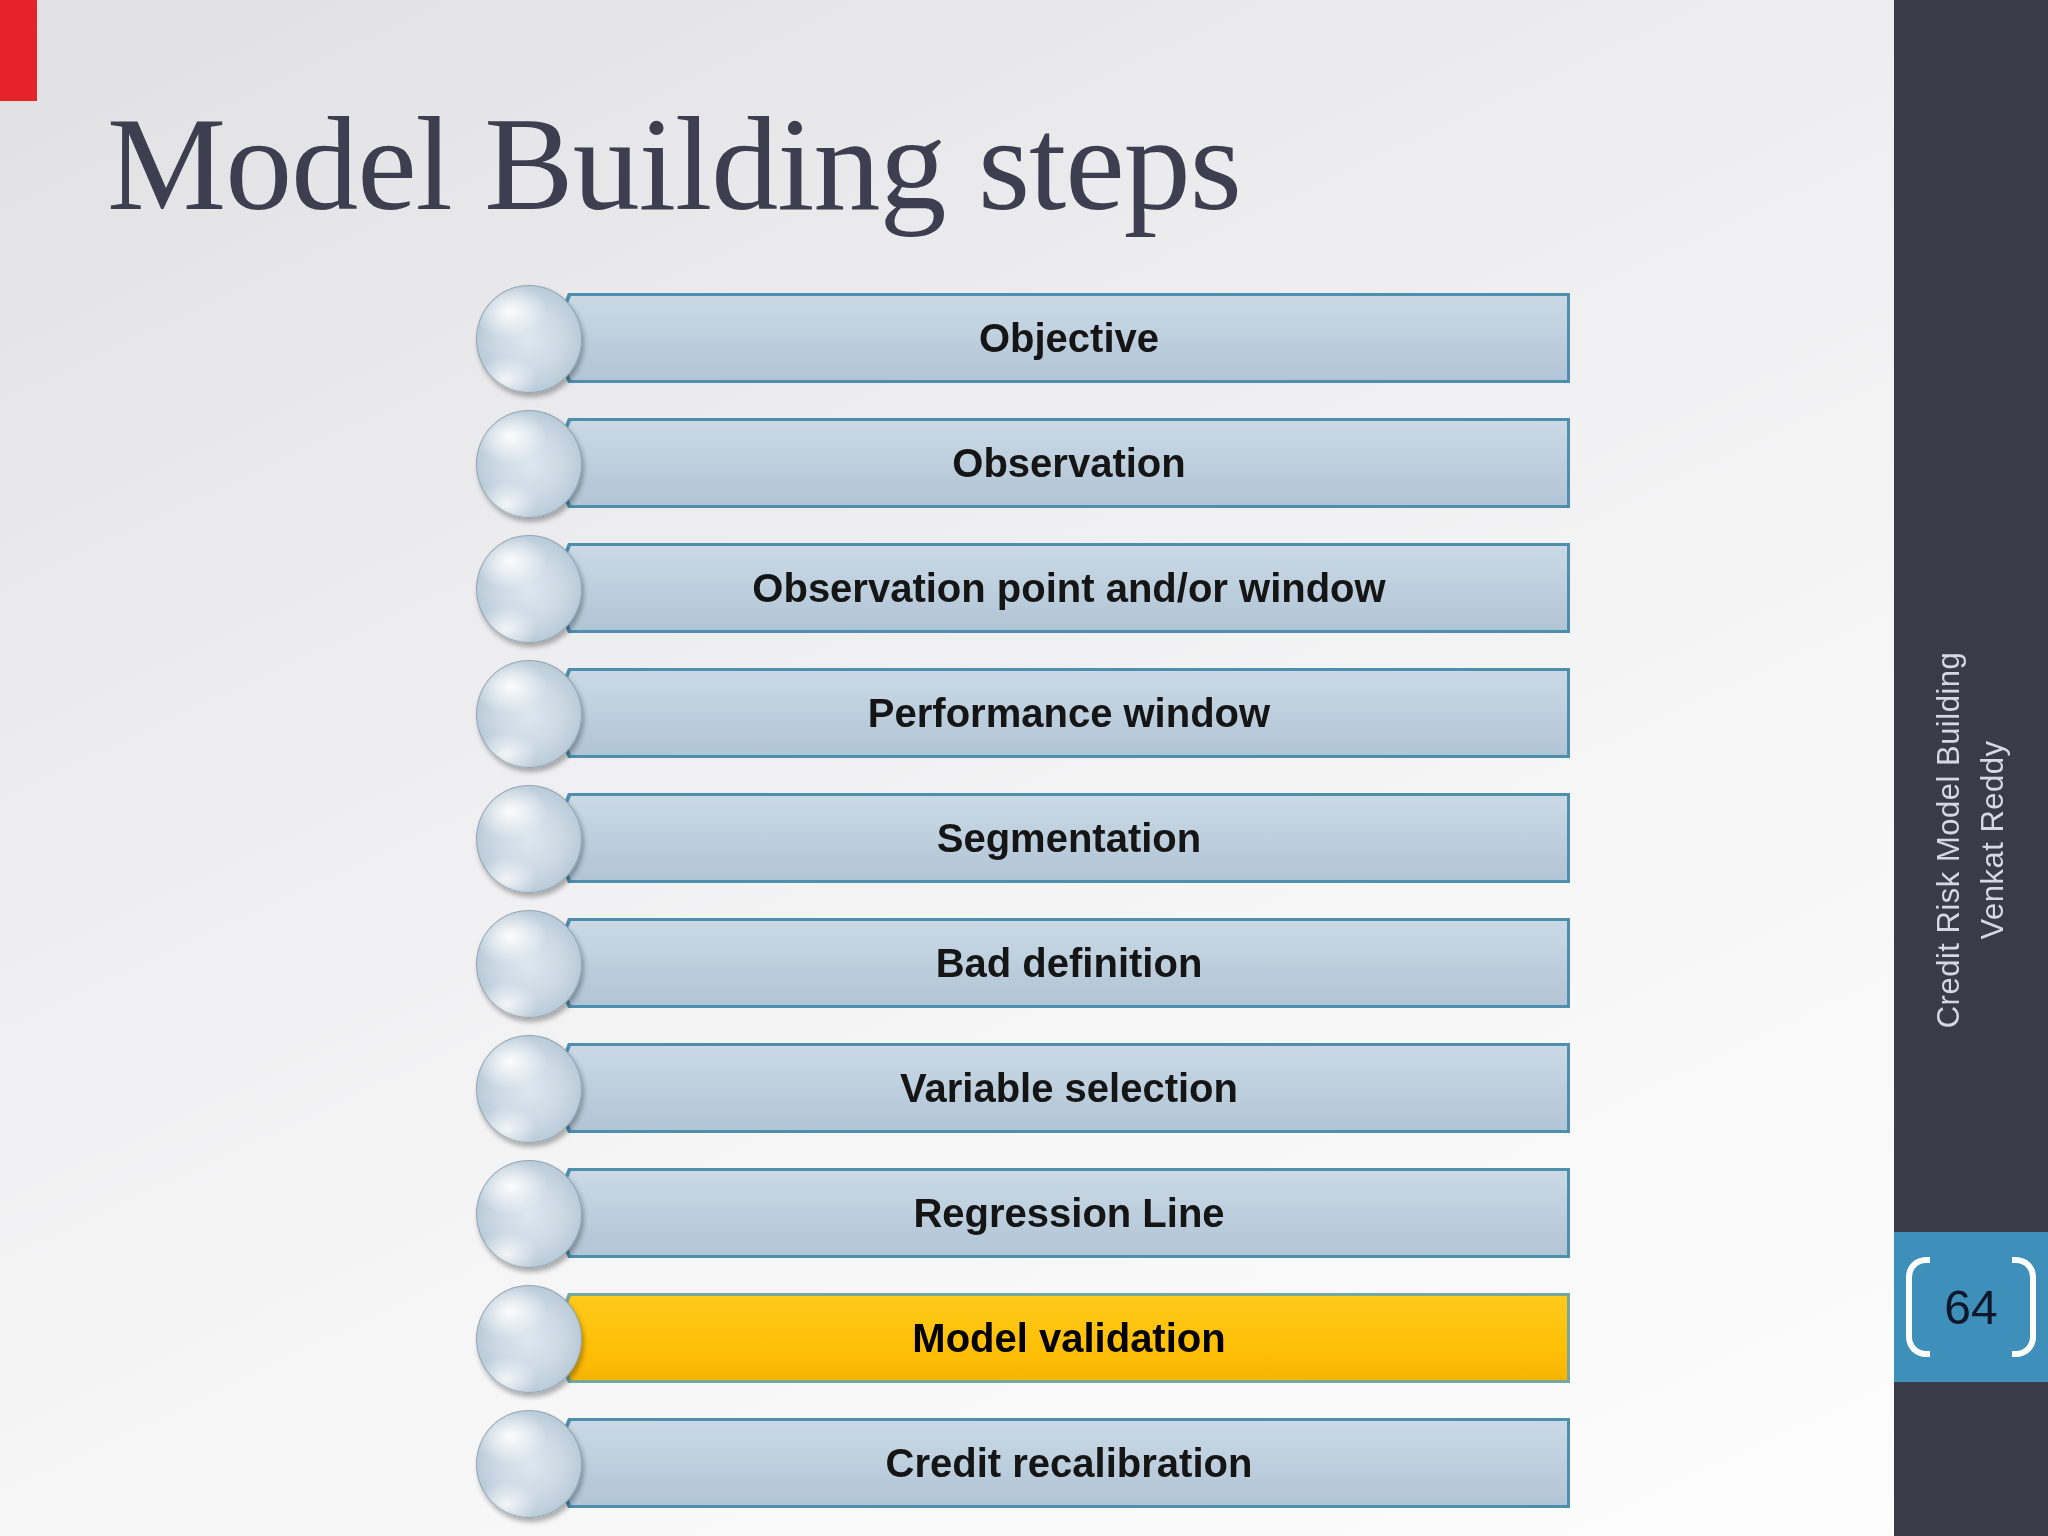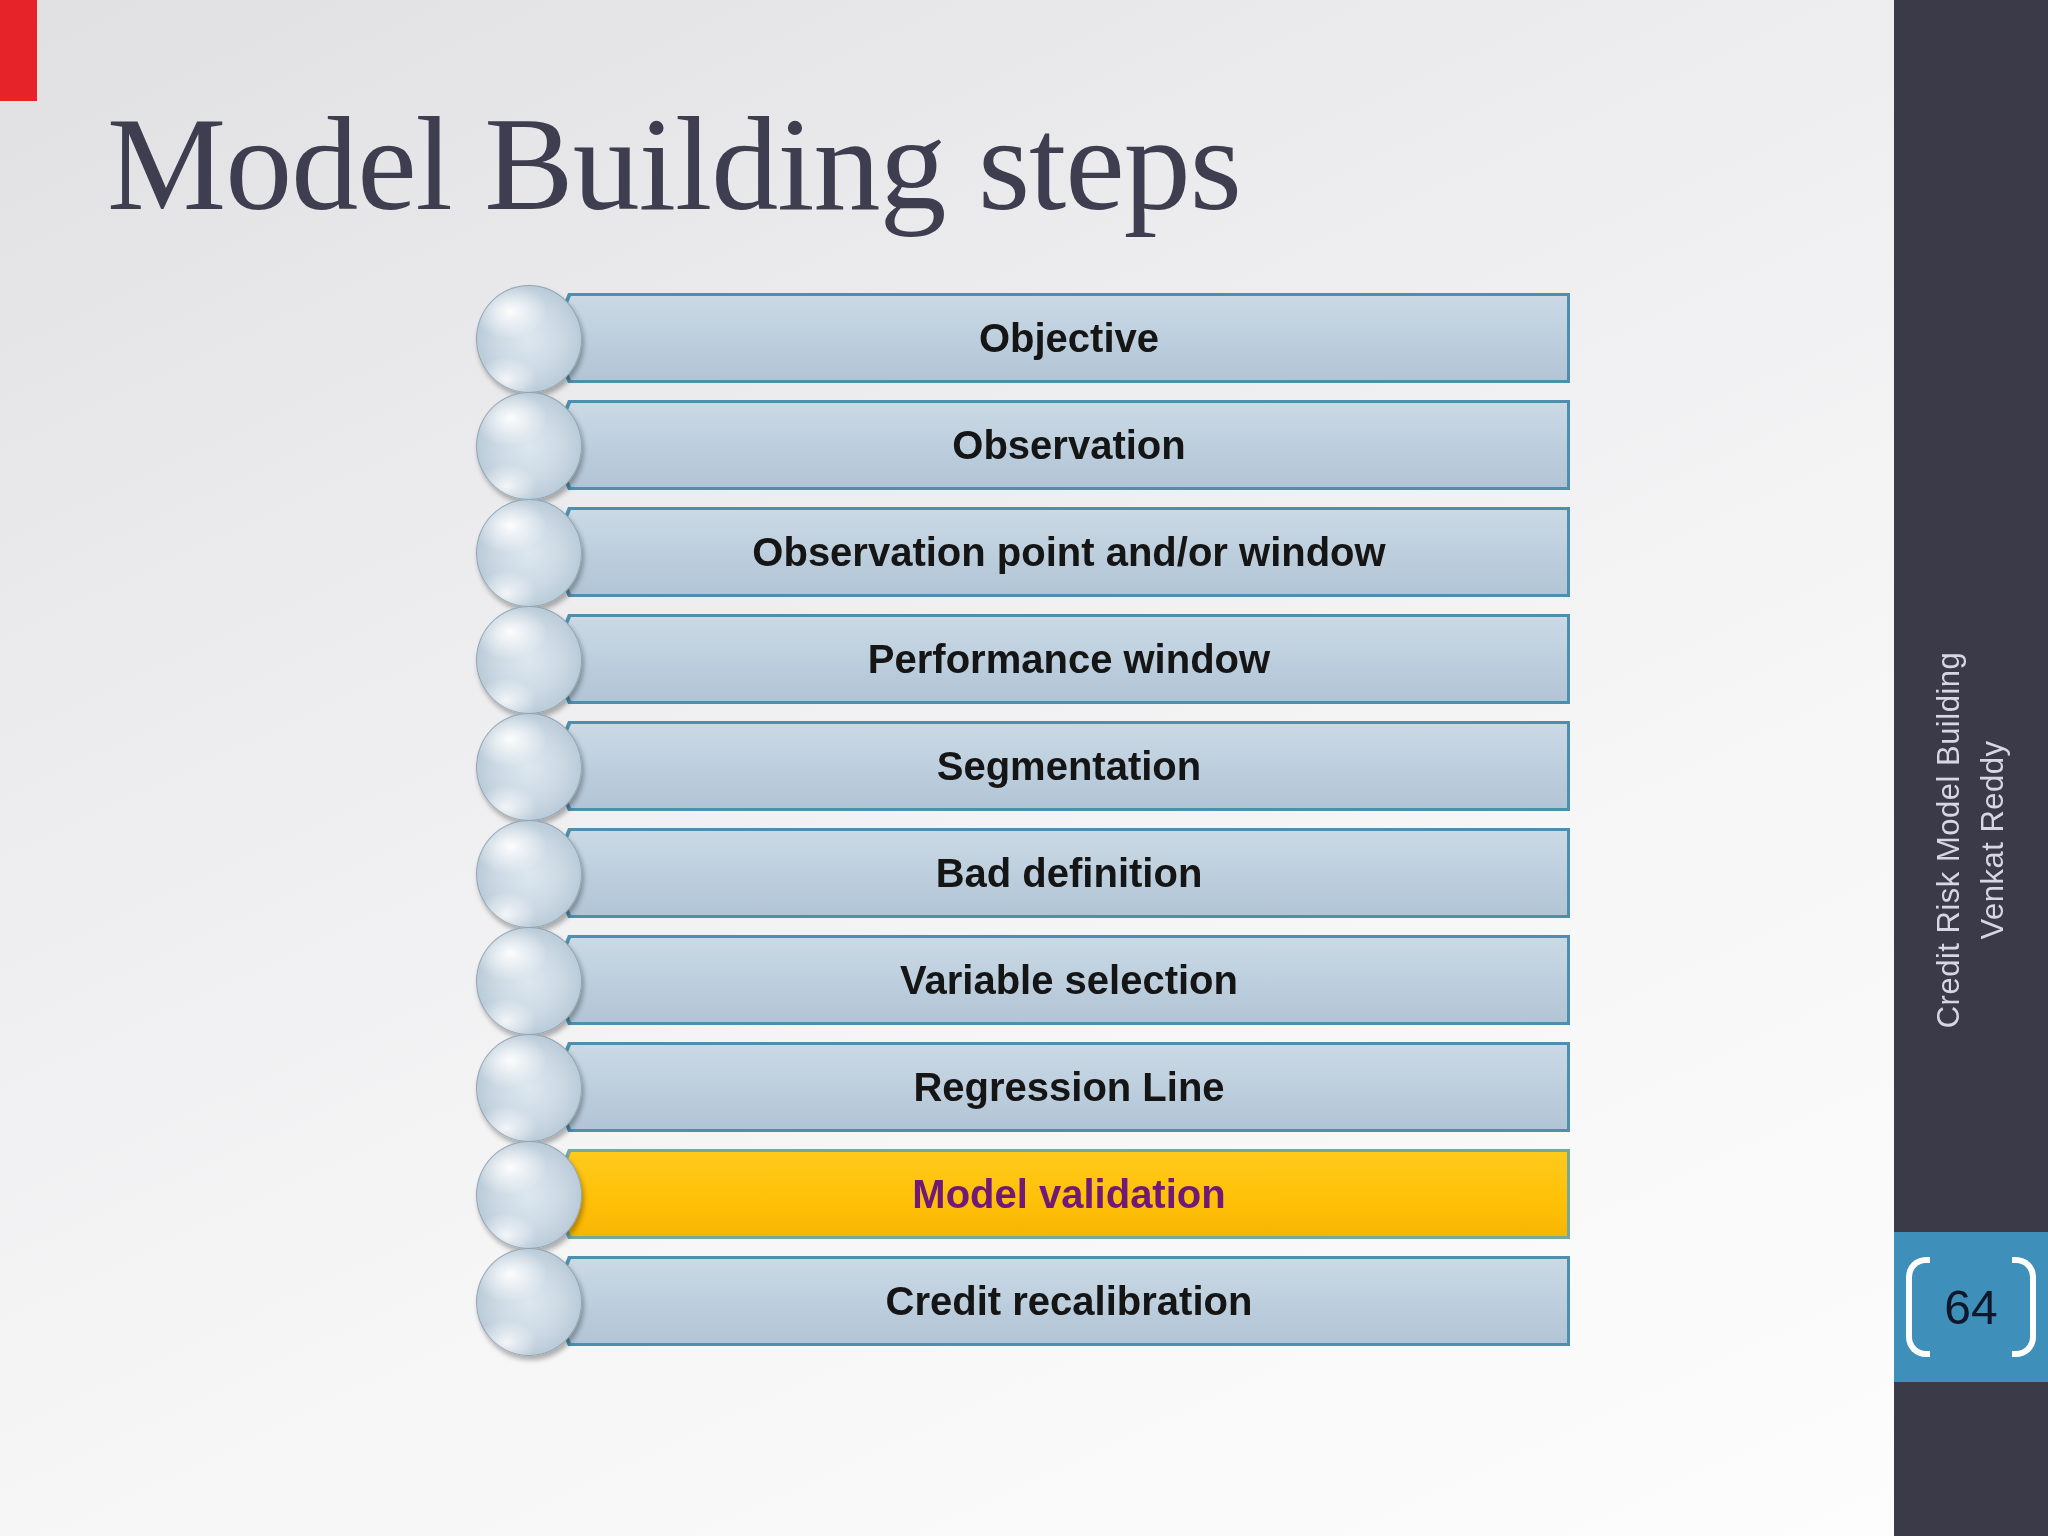--- a/index.html
+++ b/index.html
@@ -17,21 +17,21 @@
   .title{
     position:absolute;left:95px;top:75px;margin:12px;
     font-family:"Liberation Serif","DejaVu Serif",serif;font-weight:400;
     font-size:134px;line-height:1.15;color:var(--title-color,#3e3e50);
     letter-spacing:-1px;white-space:nowrap;
   }
 
   
   .diagram{
     position:absolute;left:0;top:293px;width:2048px;
-    display:flex;flex-direction:column;gap:17px;
+    display:flex;flex-direction:column;gap:35px;
   }
   .row{position:relative;height:90px;width:2048px;}
 
   .bar{
     position:absolute;left:550px;top:0;width:1020px;height:90px;
     background:var(--bar-border,#4e8fae);
     clip-path:polygon(18px 0%,100% 0%,100% 100%,18px 100%,0% 50%);
     filter:drop-shadow(1.5px 3px 2px rgba(0,0,0,.28));
     z-index:1;
   }
@@ -45,21 +45,21 @@
     padding-left:18px;font-weight:bold;font-size:40px;color:#151515;z-index:2;
   }
 
   .row.highlight .bar{
     background:var(--highlight-border,#76a89b);
     filter:drop-shadow(9px 9px 5px rgba(75,75,75,.55));
   }
   .row.highlight .bar-fill{
     background:linear-gradient(180deg,#ffca1c 0%,var(--highlight-fill,#ffc007) 60%,#f7b504 100%);
   }
-  .row.highlight .bar-label{color:#701a75;}
+  .row.highlight .bar-label{color:#000000;}
 
   .circle{
     position:absolute;left:476px;top:-8px;width:104px;height:106px;border-radius:50%;
     background:
       radial-gradient(ellipse 55% 40% at 32% 24%,rgba(255,255,255,.95),rgba(255,255,255,0) 65%),
       radial-gradient(ellipse 50% 35% at 28% 88%,rgba(255,255,255,.8),rgba(255,255,255,0) 60%),
       radial-gradient(ellipse at 50% 50%,#dde7ee 0%,#ccd9e4 45%,#b7c9d7 75%,#a9bfcf 100%);
     border:1px solid rgba(125,145,160,.65);
     box-shadow:2px 4px 5px rgba(0,0,0,.3);
     z-index:3;

